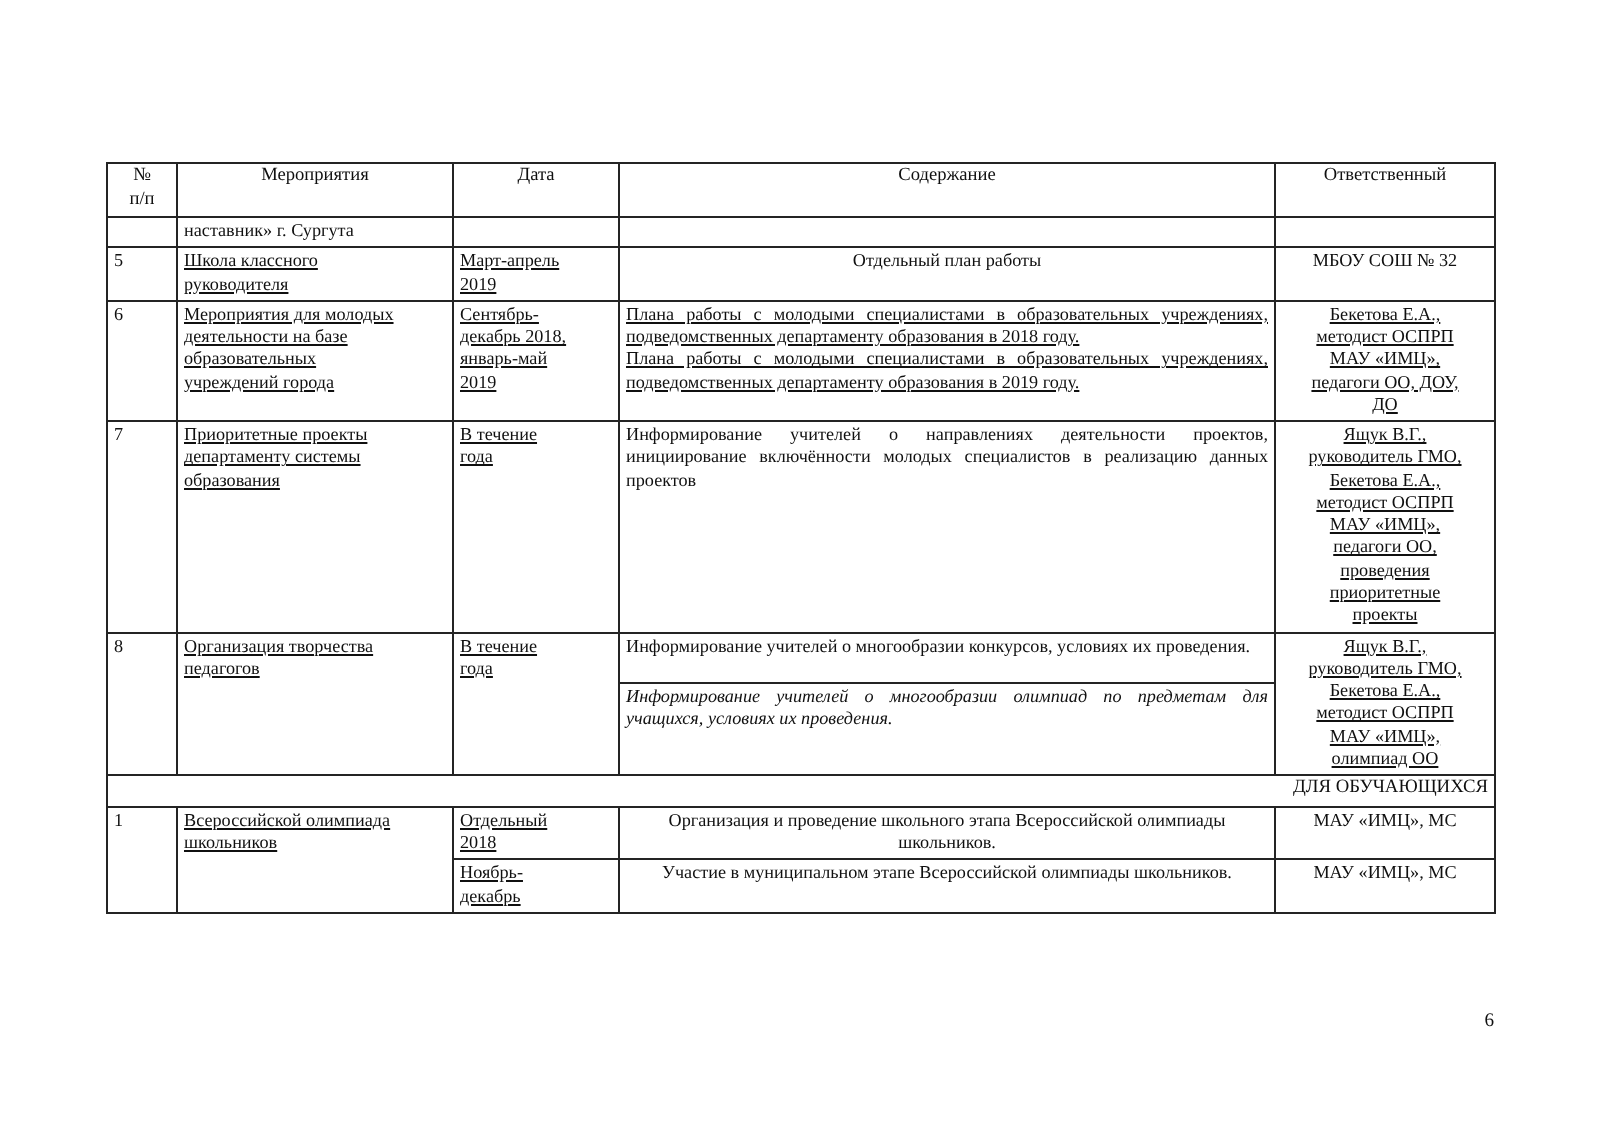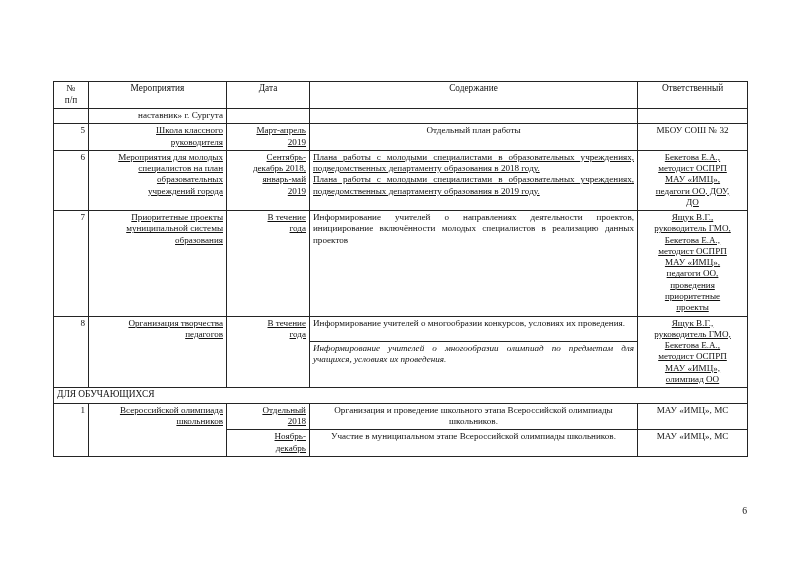--- a/index.html
+++ b/index.html
@@ -62,30 +62,30 @@
   thead th {
     text-align: center;
     font-weight: bold;
     vertical-align: middle;
     padding-top: 3px;
     padding-bottom: 3px;
     font-size: 9.3px;
   }
   thead th .hdr-line { display: block; }
 
-  .ctr  { text-align: right; }
+  .ctr  { text-align: left; }
   .just { text-align: justify; text-align-last: left; hyphens: auto; }
   .lft  { text-align: center; }
 
   .cell-p { margin: 0; text-decoration: underline; }
   .cell-p + .cell-p { margin-top: 0; }
 
   .section-row td {
     font-weight: bold;
-    text-align: left;
+    text-align: right;
     padding-top: 2px;
     padding-bottom: 2px;
     font-size: 9.4px;
   }
 
   .page-number {
     position: absolute;
     left: 0;
     top: 505px;
     width: 747px;
@@ -144,21 +144,21 @@
             <p class="cell-p">2019</p>
           </td>
           <td class="lft">Отдельный план работы</td>
           <td class="lft">МБОУ СОШ № 32</td>
         </tr>
 
         <tr>
           <td class="ctr">6</td>
           <td class="ctr">
             <p class="cell-p">Мероприятия для молодых</p>
-            <p class="cell-p">специалистов на план</p>
+            <p class="cell-p">деятельности на базе</p>
             <p class="cell-p">образовательных</p>
             <p class="cell-p">учреждений города</p>
           </td>
           <td class="ctr">
             <p class="cell-p">Сентябрь-</p>
             <p class="cell-p">декабрь 2018,</p>
             <p class="cell-p">январь-май</p>
             <p class="cell-p">2019</p>
           </td>
           <td class="just">
@@ -171,21 +171,21 @@
             <p class="cell-p">МАУ «ИМЦ»,</p>
             <p class="cell-p">педагоги ОО, ДОУ,</p>
             <p class="cell-p">ДО</p>
           </td>
         </tr>
 
         <tr>
           <td class="ctr">7</td>
           <td class="ctr">
             <p class="cell-p">Приоритетные проекты</p>
-            <p class="cell-p">муниципальной системы</p>
+            <p class="cell-p">департаменту системы</p>
             <p class="cell-p">образования</p>
           </td>
           <td class="ctr">
             <p class="cell-p">В течение</p>
             <p class="cell-p">года</p>
           </td>
           <td class="just">Информирование учителей о направлениях деятельности проектов, инициирование включённости молодых специалистов в реализацию данных проектов</td>
           <td class="lft">
             <p class="cell-p">Ящук В.Г.,</p>
             <p class="cell-p">руководитель ГМО,</p>

